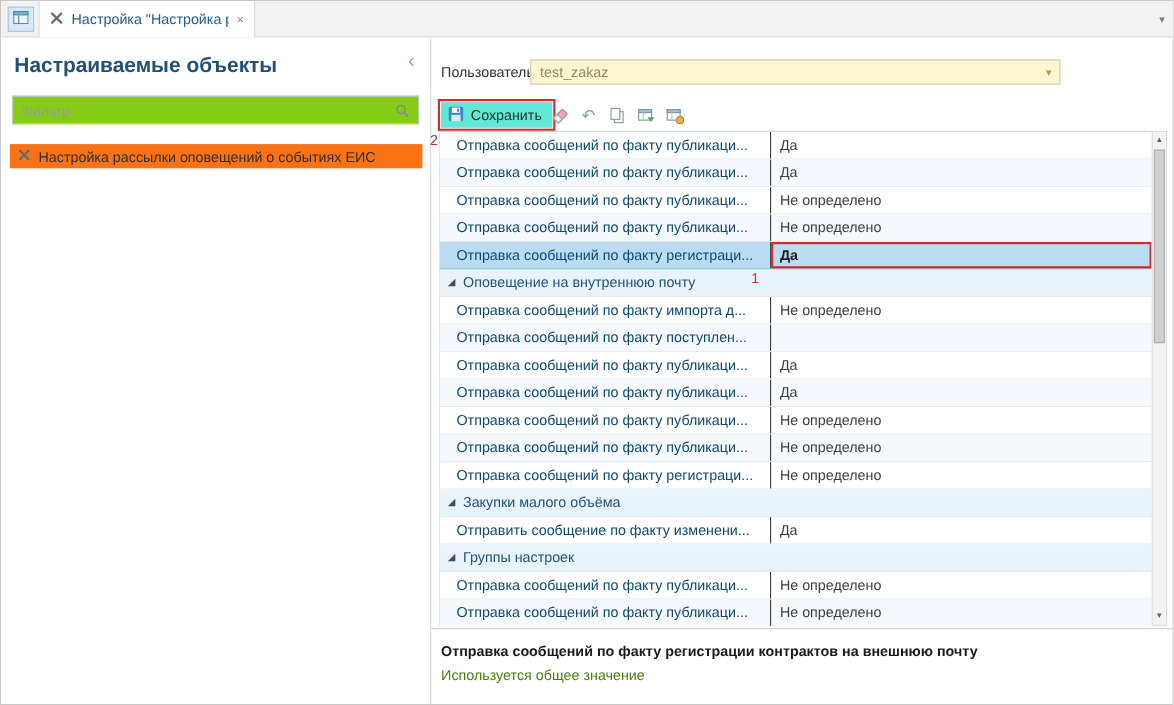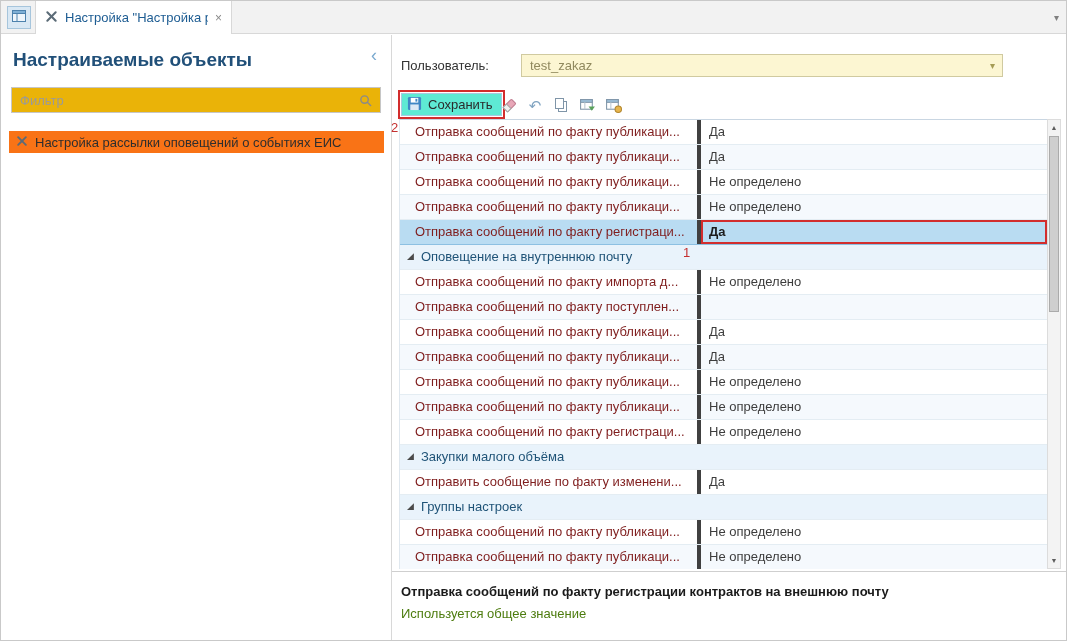--- a/index.html
+++ b/index.html
@@ -12,45 +12,45 @@
   .tabbar{position:absolute;left:0;top:0;width:1067px;height:33px;background:#f2f2f2;border-bottom:1px solid #d8d8d8;box-sizing:border-box;}
   .apps-btn{position:absolute;left:6px;top:5px;width:24px;height:23px;background:#d9e8f4;border:1px solid #a6c5dc;box-sizing:border-box;display:flex;align-items:center;justify-content:center;cursor:pointer;}
   .tab{position:absolute;left:34px;top:0;height:33px;width:197px;background:#fff;border-left:1px solid #d8d8d8;border-right:1px solid #d8d8d8;box-sizing:border-box;display:flex;align-items:center;gap:7px;padding:0 9px;}
   .tab-title{color:#1d5c92;white-space:nowrap;overflow:hidden;}
   .tab-close{margin-left:auto;color:#8a8a8a;font-size:12px;cursor:pointer;}
   .tabbar-caret{position:absolute;right:9px;top:11px;color:#808080;font-size:10px;cursor:pointer;}
   
   .sidebar{position:absolute;left:0;top:34px;width:391px;height:607px;background:#fff;border-right:1px solid #d8d8d8;box-sizing:border-box;}
   .sidebar-title{position:absolute;left:12px;top:14px;font-size:19px;font-weight:700;color:#215079;}
   .sidebar-collapse{position:absolute;right:14px;top:10px;color:#79a9cf;font-size:18px;cursor:pointer;}
-  .filter-box{position:absolute;left:10px;top:52px;width:370px;height:26px;border:1px solid #c6c6c6;background:#eab308;box-sizing:border-box;display:flex;align-items:center;}
+  .filter-box{position:absolute;left:10px;top:52px;width:370px;height:26px;border:1px solid #c6c6c6;background:#84cc16;box-sizing:border-box;display:flex;align-items:center;}
   .filter-box input{border:none;outline:none;flex:1;padding:0 8px;font:13px "Liberation Sans",sans-serif;color:#333;background:transparent;}
   .filter-box input::placeholder{color:#9a9a9a;}
   .filter-search{padding:0 8px 0 4px;display:flex;align-items:center;cursor:pointer;}
   .tree-item{position:absolute;left:8px;top:96px;width:375px;height:22px;background:#f97316;display:flex;align-items:center;gap:7px;padding:0 7px;box-sizing:border-box;cursor:pointer;}
   .tree-label{color:#2e2e2e;white-space:nowrap;overflow:hidden;}
   
   .user-label{position:absolute;left:400px;top:57px;color:#333;}
-  .user-combo{position:absolute;left:481px;top:53px;width:482px;height:23px;background:#fcf6d2;border:1px solid #d0caa0;box-sizing:border-box;display:flex;align-items:center;cursor:pointer;margin-left:39px;}
+  .user-combo{position:absolute;left:481px;top:53px;width:482px;height:23px;background:#fcf6d2;border:1px solid #d0caa0;box-sizing:border-box;display:flex;align-items:center;cursor:pointer;}
   .user-combo .val{padding-left:8px;color:#90895e;}
   .user-combo .caret{margin-left:auto;padding-right:7px;color:#a59c55;font-size:10px;}
   
   .save-wrap{position:absolute;left:397px;top:89px;border:2px solid #d22d2d;padding:1px;display:inline-flex;}
   .save-btn{display:flex;align-items:center;gap:6px;padding:2px 8px 2px 5px;background:#5eead4;border:1px solid #a9c9e0;box-sizing:border-box;height:23px;cursor:pointer;color:#2b2b2b;}
   .tool-icons{position:absolute;left:498px;top:94px;display:flex;gap:6px;align-items:center;}
   .tool-btn{width:20px;height:20px;display:flex;align-items:center;justify-content:center;cursor:pointer;}
   .undo-glyph{font-size:15px;color:#7fa3c0;line-height:1;}
   
   .grid{position:absolute;left:398px;top:118px;width:648px;height:450px;border-top:1px solid #c9d6e2;border-left:1px solid #e0e8ef;box-sizing:border-box;background:#fff;overflow:hidden;}
   .grid-row{display:flex;height:25px;line-height:24px;border-bottom:1px solid #e4edf3;box-sizing:border-box;background:#fff;cursor:default;}
   .grid-row.alt{background:#f5f9fd;}
   .grid-row.group{background:#e9f3fb;color:#1f5377;padding-left:7px;align-items:center;}
   .grid-row.selected{background:#b9dcf2;border-bottom:1px solid #8cc0e2;}
   .cell{white-space:nowrap;overflow:hidden;box-sizing:border-box;}
-  .cell.name{width:301px;padding-left:15px;border-right:4px solid #404040;color:#7f1d1d;}
+  .cell.name{width:301px;padding-left:15px;border-right:1px solid #404040;color:#0c4a6e;}
   .cell.value{flex:1;padding-left:8px;color:#3d3d3d;}
   .grid-row.selected .cell.value{font-weight:700;color:#1c1c1c;}
   .cell.value.highlighted{outline:2px solid #d22d2d;outline-offset:-2px;}
   .tri{font-size:9px;color:#4a4a4a;margin-right:7px;transform:translateY(-1px);}
   .group-label{white-space:nowrap;}
   
   .vscroll{position:absolute;left:1046px;top:118px;width:14px;height:450px;background:#f3f3f3;border:1px solid #dcdcdc;box-sizing:border-box;}
   .vs-arrow{position:absolute;left:0;width:12px;height:15px;display:flex;align-items:center;justify-content:center;font-size:7px;color:#5c5c5c;cursor:pointer;}
   .vs-up{top:0;}
   .vs-down{bottom:0;}

